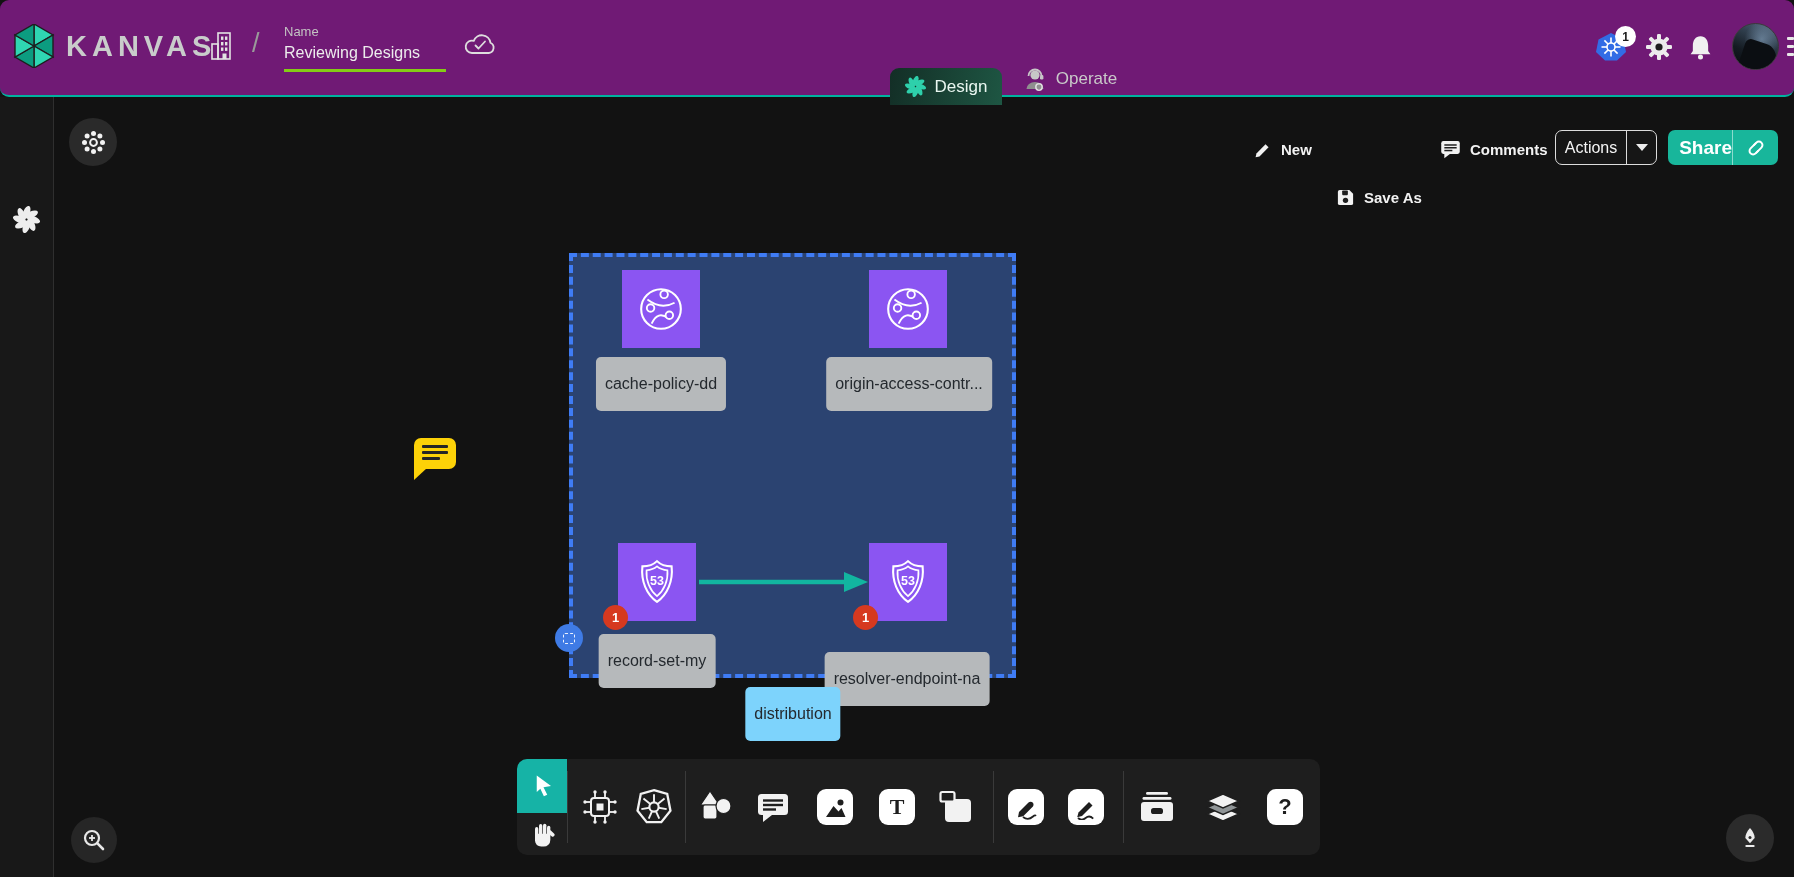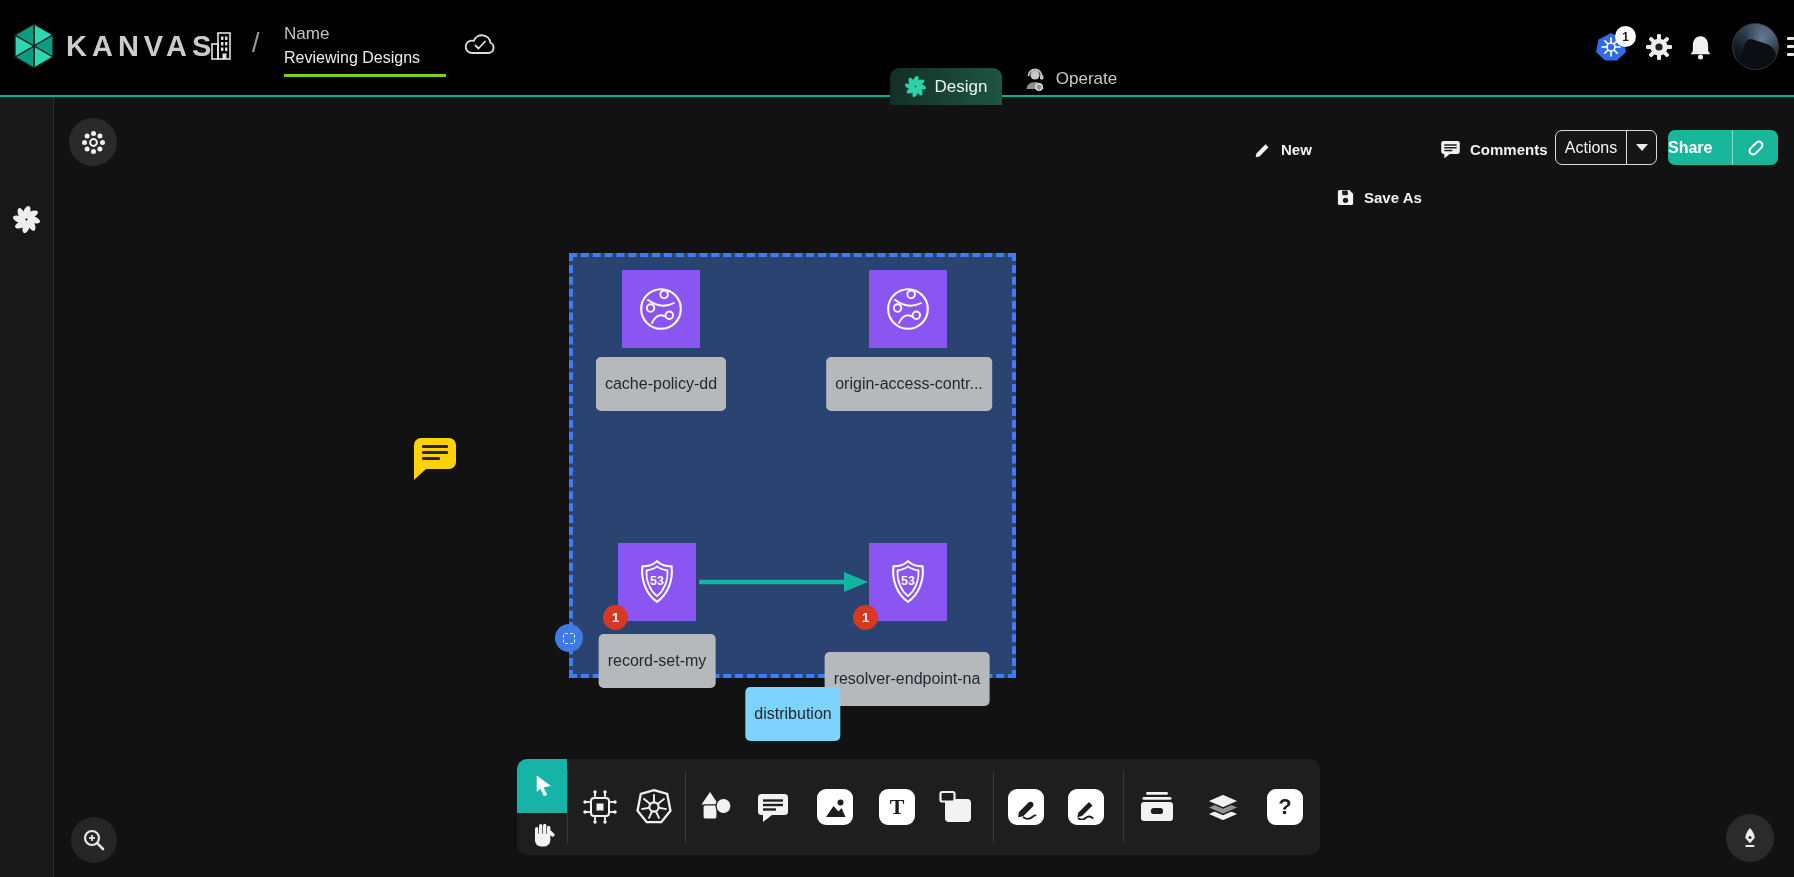--- a/index.html
+++ b/index.html
@@ -1,27 +1,27 @@
 <!DOCTYPE html>
 <html><head>
 <meta charset="utf-8">
 <style>
   * { margin:0; padding:0; box-sizing:border-box; }
   body { background:#000; font-family:"Liberation Sans", sans-serif; }
   .stage { position:relative; width:1794px; height:877px; background:#121212; overflow:hidden; }
 
   
   .header { position:absolute; left:0; top:0; width:1794px; height:97px;
-            background:#000000; border-bottom:2px solid #00B39F; }
+            background:#701a75; border-bottom:2px solid #00B39F;border-radius:9px; }
   .logo-wrap { position:absolute; left:12px; top:24px; display:flex; align-items:center; gap:10px; }
   .app-name { font-size:29px; font-weight:700; letter-spacing:5px; color:#c9cccb; }
   .building { position:absolute; left:208px; top:30px; }
   .crumb-slash { position:absolute; left:252px; top:28px; font-size:27px; color:#9a9a9a; font-weight:300; }
   .name-field { position:absolute; left:284px; top:24px; width:162px; }
-  .name-label { font-size:17px; color:#c3c3c3; display:block; }
+  .name-label { font-size:13px; color:#c3c3c3; display:block; }
   .name-input { display:block; width:162px; margin-top:3px; background:transparent; border:none;
                 border-bottom:3px solid #84cc16; color:#ececec; font-size:16px; padding:2px 0 7px 0;
                 font-family:"Liberation Sans", sans-serif; outline:none; }
   .cloud-btn { position:absolute; left:462px; top:30px; }
 
   .tab { position:absolute; top:60px; height:37px; display:flex; align-items:center; justify-content:center;
          gap:9px; font-size:17px; cursor:pointer; }
   .tab-design { left:890px; width:112px; background:linear-gradient(100deg,#132e26 0%,#1e5643 100%);
                 border-radius:9px 9px 0 0; color:#e9f7f1;margin-top:8px; }
   .tab-operate { left:1006px; width:128px; color:#c9c9c9; }
@@ -60,21 +60,21 @@
   .actions-btn { position:absolute; left:1555px; top:130px; width:102px; height:35px;
                  border:1.5px solid #dcdcdc; border-radius:7px; display:flex; align-items:center;
                  color:#f5f5f5; font-size:16px; cursor:pointer; background:#161616; }
   .actions-btn .lbl { flex:1; text-align:center; }
   .actions-caret { width:30px; height:100%; border-left:1.5px solid #dcdcdc; display:flex;
                    align-items:center; justify-content:center; }
   .caret-down { width:0; height:0; border-left:6px solid transparent; border-right:6px solid transparent;
                 border-top:7px solid #ececec; }
   .share-btn { position:absolute; left:1668px; top:130px; width:110px; height:35px; background:#18b69b;
                border-radius:7px; display:flex; align-items:center; color:#fff; cursor:pointer; }
-  .share-btn .lbl { width:64px; text-align:left; font-size:16px; font-weight:700; }
+  .share-btn .lbl { width:64px; text-align:right; font-size:19px; font-weight:700; }
   .share-link { width:46px; height:100%; border-left:1px solid rgba(255,255,255,0.5);
                 display:flex; align-items:center; justify-content:center; }
 
   
   .comment-marker { position:absolute; left:414px; top:438px; width:42px; height:31px;
                     background:#fdd208; border-radius:7px 7px 7px 0; cursor:pointer; }
   .comment-marker i { position:absolute; left:8px; height:3px; width:26px; background:#262626; border-radius:1px; }
   .comment-marker i:nth-child(1){ top:7px; } .comment-marker i:nth-child(2){ top:13px; }
   .comment-marker i:nth-child(3){ top:19px; width:18px; }
   .comment-marker:after { content:""; position:absolute; left:0; bottom:-11px; width:0; height:0;

